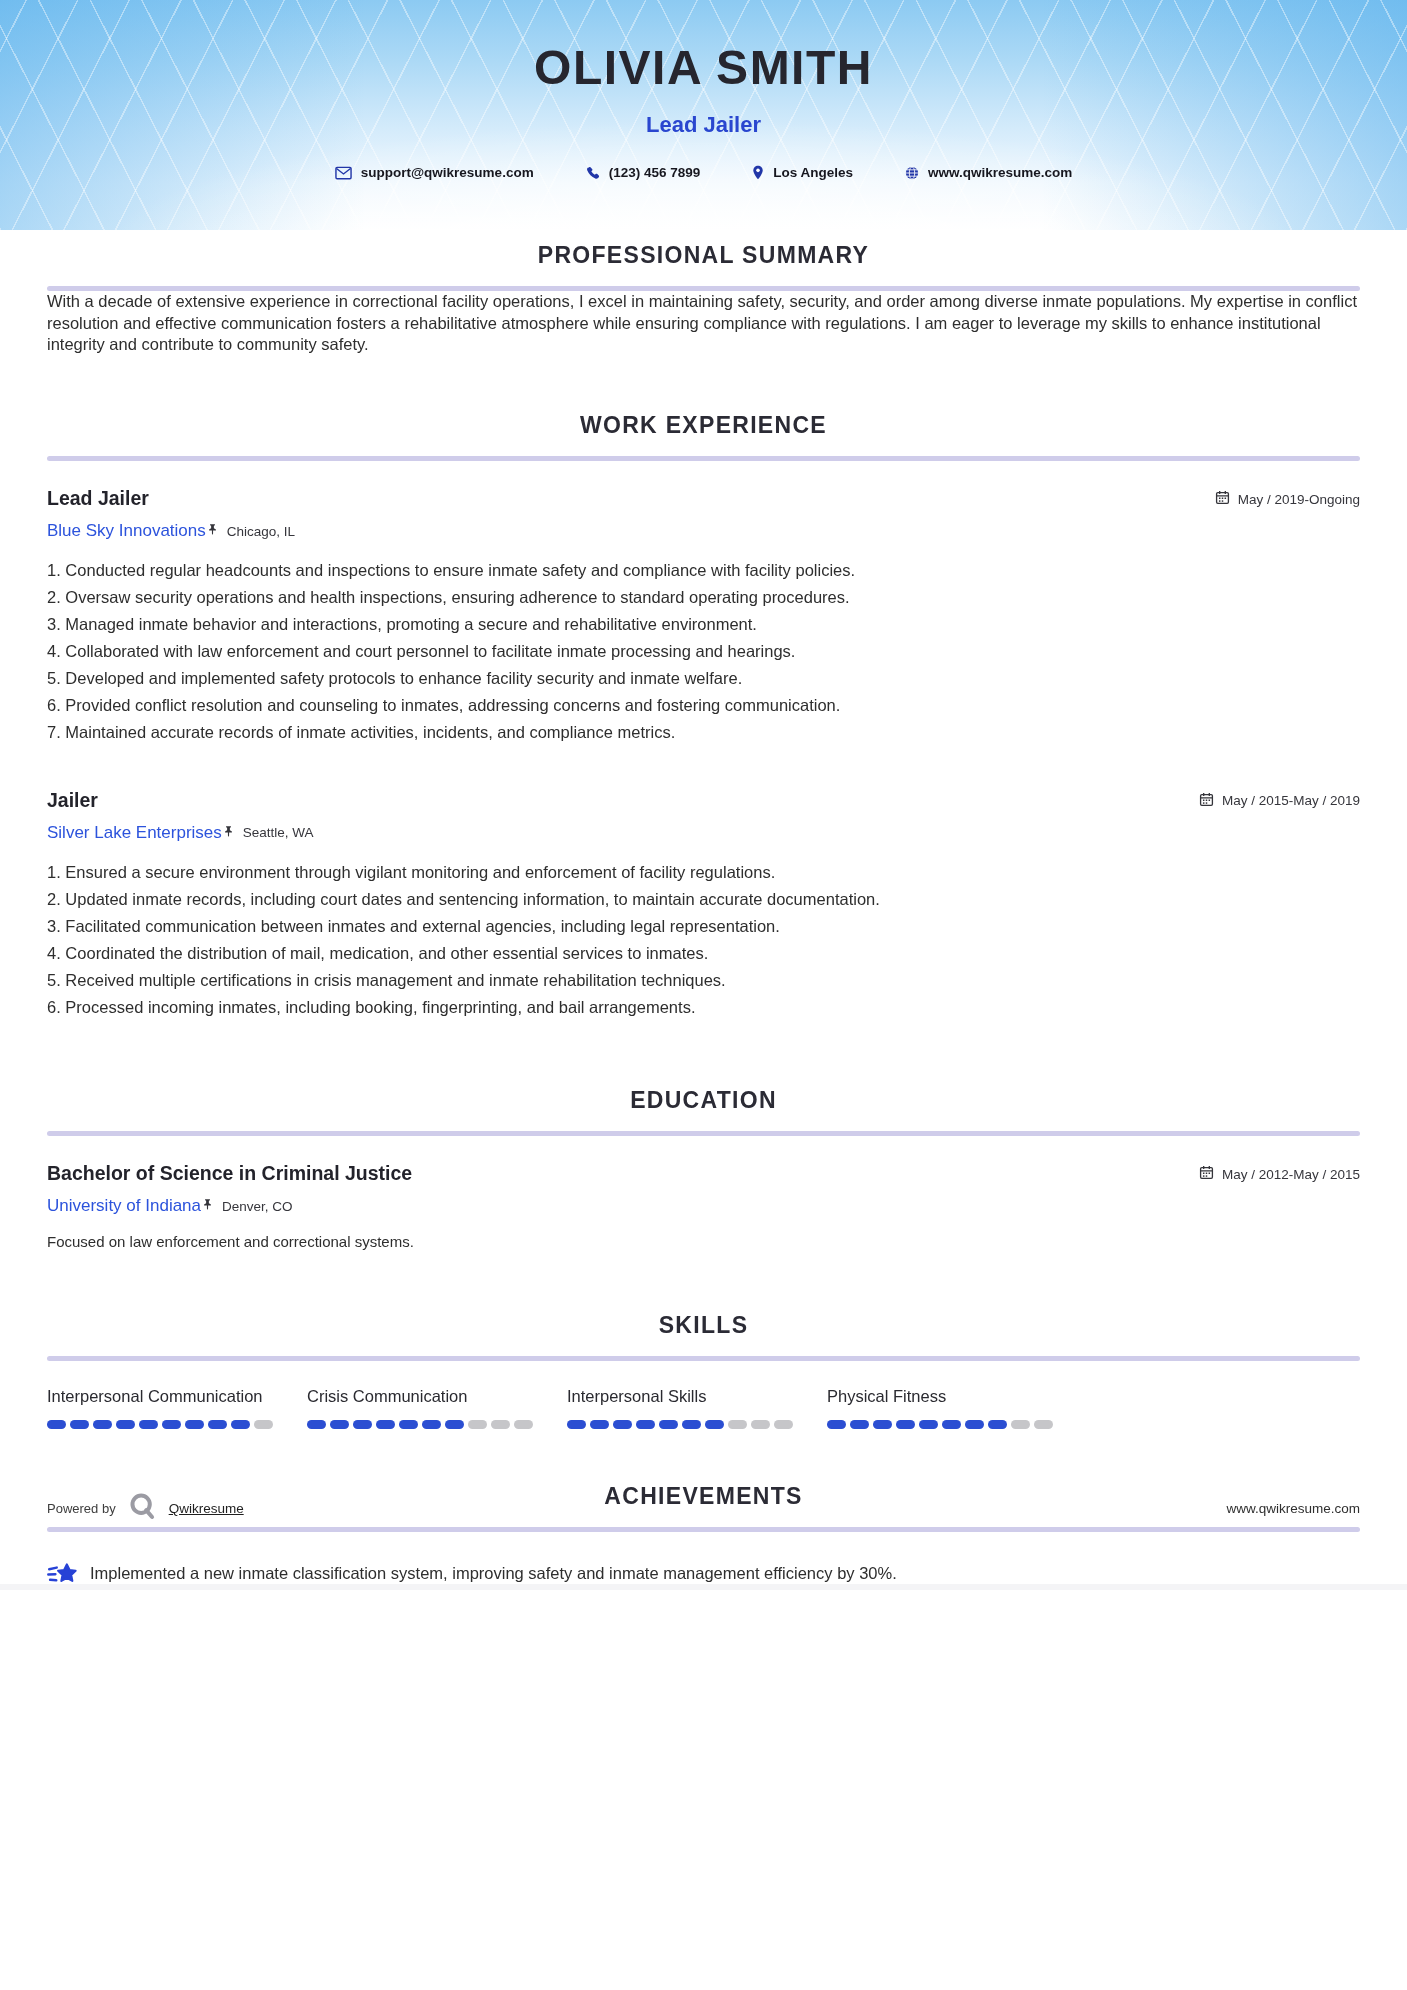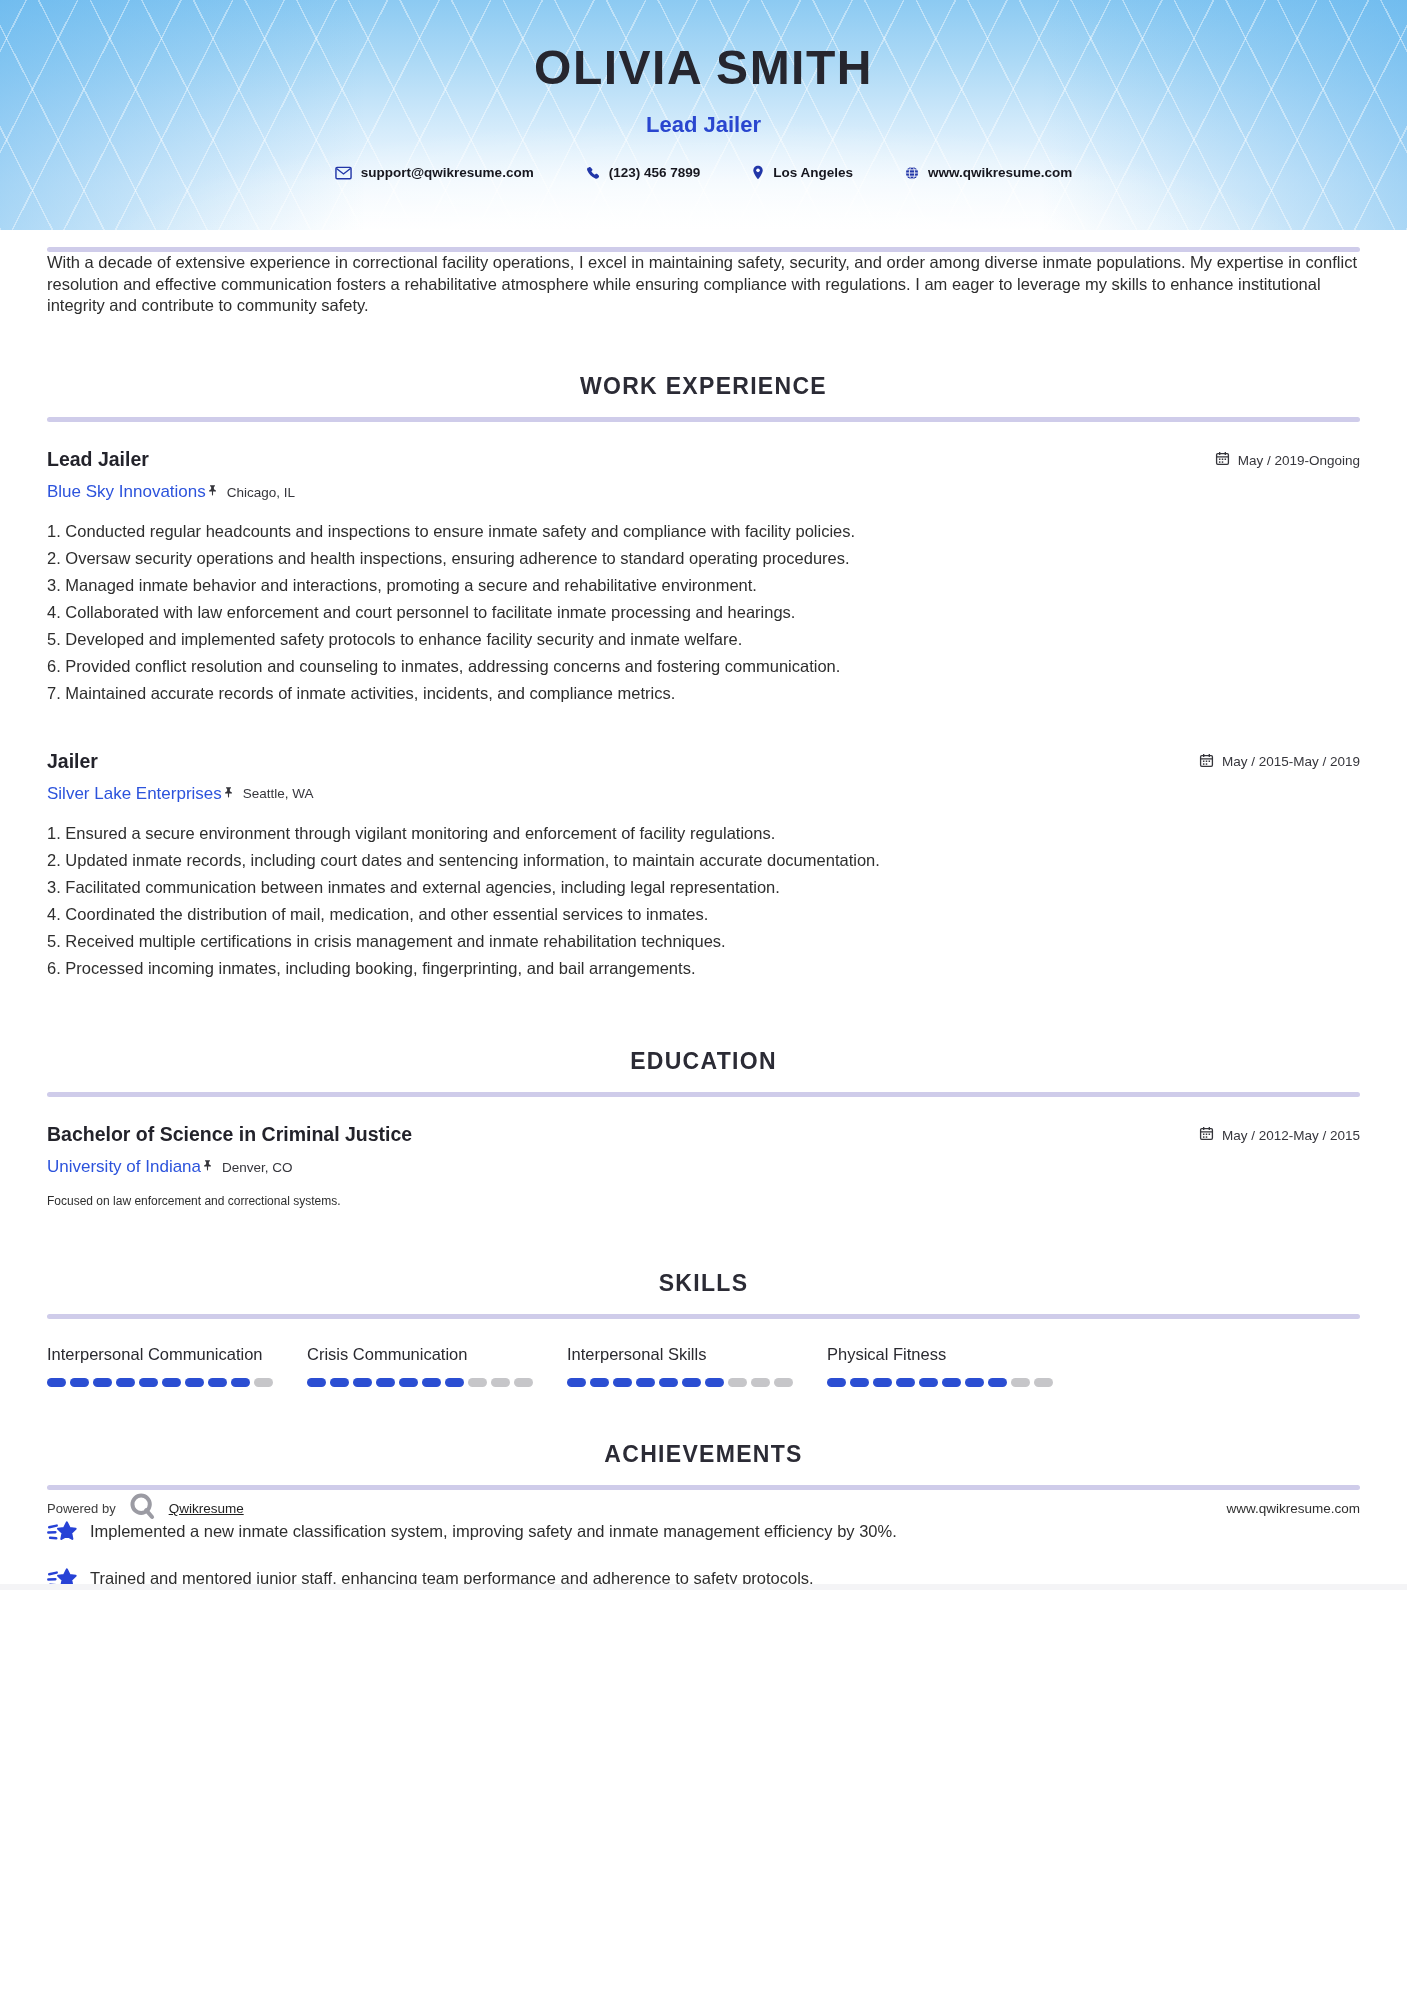--- a/index.html
+++ b/index.html
@@ -35,21 +35,21 @@
   .entry-head{display:flex;justify-content:space-between;align-items:baseline;}
   .entry-title{margin:0;font-size:19.5px;font-weight:bold;color:#23232b;}
   .meta{display:flex;align-items:center;gap:8px;font-size:13.5px;color:#36363c;white-space:nowrap;}
   .entry-sub{display:flex;justify-content:flex-start;align-items:center;margin-top:11px;}
   .org{font-size:17px;color:var(--link-blue,#2c53dc);}
   .duties{margin:19px 0 0;padding:0;list-style:none;counter-reset:item;font-size:16.5px;color:var(--body-text,#2e2e2e);}
   .duties li{counter-increment:item;line-height:20.5px;margin-bottom:6.5px;}
   .duties li::before{content:counter(item) ". ";}
 
   .mt-edu-head{margin-top:70px;} .mt-edu-rule{margin-top:17px;}
-  .edu-desc{margin:17px 0 0;font-size:12px;color:var(--body-text,#2e2e2e);}
+  .edu-desc{margin:17px 0 0;font-size:15px;color:var(--body-text,#2e2e2e);}
 
   .mt-skill-head{margin-top:62px;} .mt-skill-rule{margin-top:17px;}
   .skills-grid{display:grid;grid-template-columns:repeat(4,260px);margin-top:26px;justify-content:start;}
   .skill-name{font-size:16.5px;color:#2a2a30;}
   .skill-bar{display:flex;gap:4px;margin-top:14px;}
   .seg{width:19px;height:9px;border-radius:4.5px;}
   .seg.on{background:var(--skill-filled,#2b4ed2);}
   .seg.off{background:var(--skill-empty,#c6c6c9);}
 
   .mt-ach-head{margin-top:54px;} .mt-ach-rule{margin-top:17px;}
@@ -111,20 +111,21 @@
             </svg>
         </span>
         <span>www.qwikresume.com</span>
       </div>
     </div>
   </header>
 
   <main class="content">
 
     <section>
+      <h2 class="section-heading mt-sum-head">PROFESSIONAL SUMMARY</h2>
       <div class="rule mt-sum-rule"></div>
       <p class="summary-text mt-sum-text">With a decade of extensive experience in correctional facility operations, I excel in maintaining safety, security, and order among diverse inmate populations. My expertise in conflict resolution and effective communication fosters a rehabilitative atmosphere while ensuring compliance with regulations. I am eager to leverage my skills to enhance institutional integrity and contribute to community safety.</p>
     </section>
 
     <section>
       <h2 class="section-heading mt-work-head">WORK EXPERIENCE</h2>
       <div class="rule mt-work-rule"></div>
 
       <article class="entry">
         <div class="entry-head">

